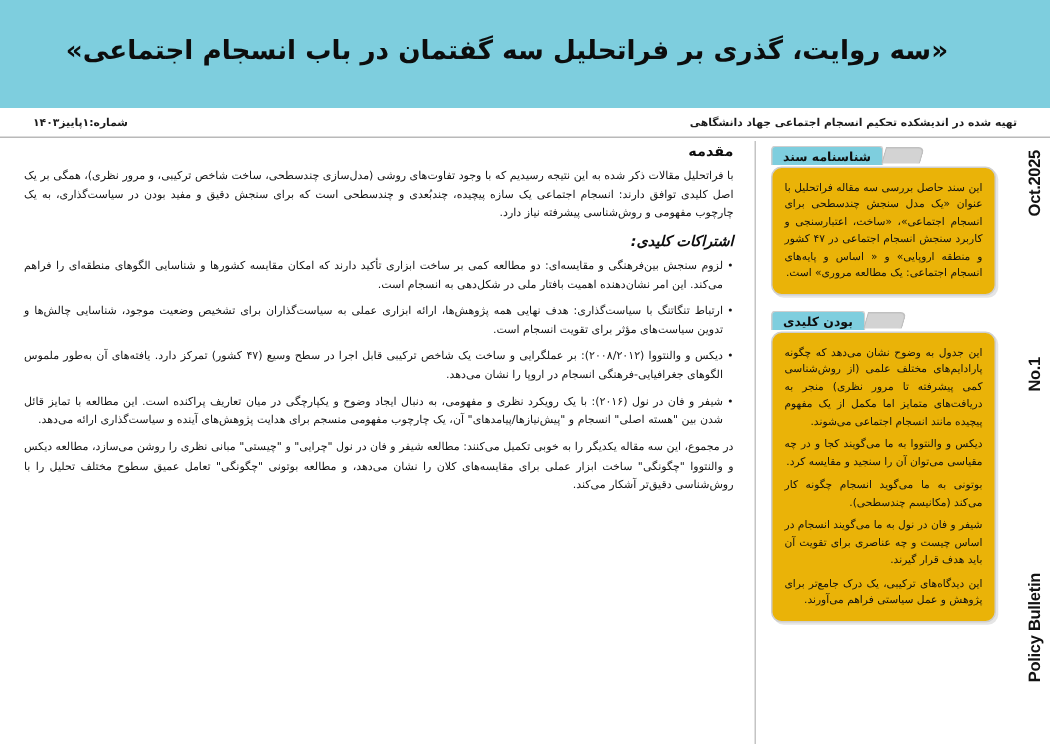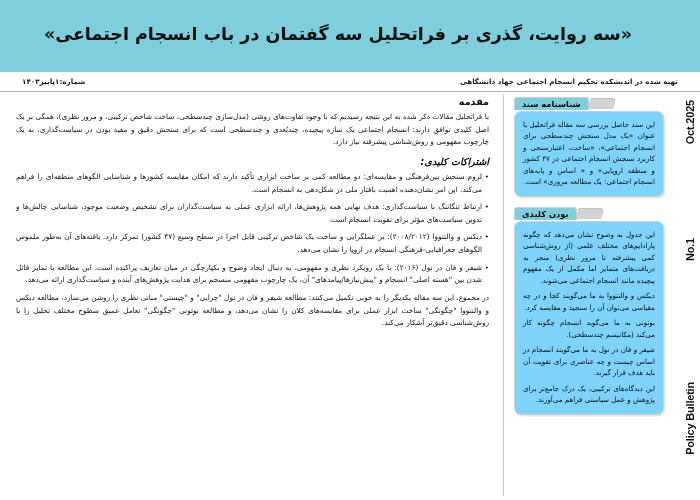--- a/index.html
+++ b/index.html
@@ -126,21 +126,21 @@
     height: 11px;
     background: #d3d3d3;
     border: 1px solid #c0c0c0;
     border-bottom: none;
     border-radius: 0 4px 0 0;
     transform: skewX(-16deg);
     margin-right: -3px;
     box-sizing: border-box;
   }
   .folder-body {
-    background: #7dd3fc;
+    background: #eab308;
     border: 1px solid #cfcfcf;
     border-radius: 7px;
     padding: 7px 8px 8px 8px;
     font-size: 7.1px;
     line-height: 1.62;
     text-align: justify;
     color: #0f0f0f;
     box-sizing: border-box;
     box-shadow: 1.5px 1.5px 0 rgba(0,0,0,0.10);
   }

